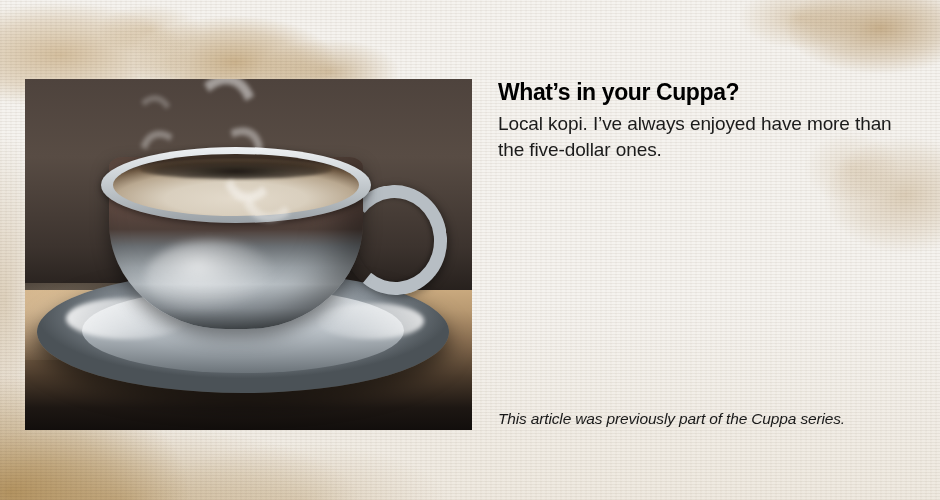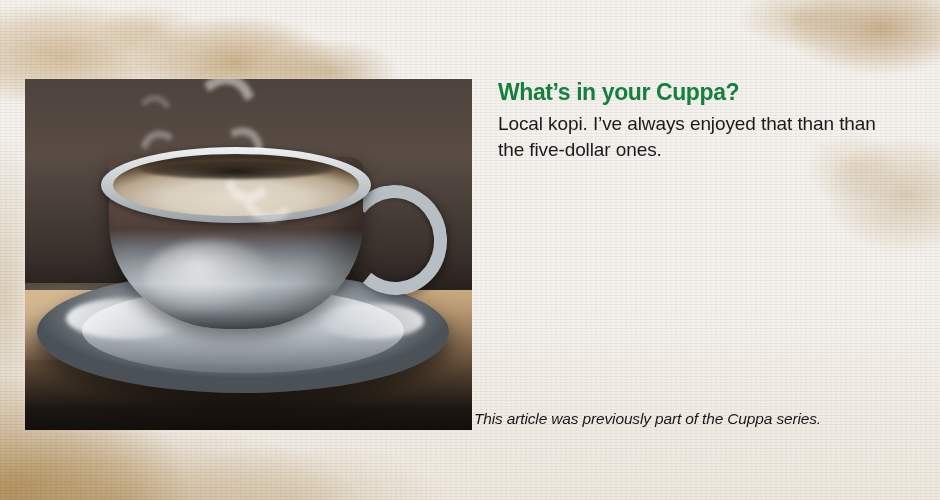--- a/index.html
+++ b/index.html
@@ -268,36 +268,36 @@
   }
 
   .qa-block { margin-bottom: 26px; }
   .qa-block:last-of-type { margin-bottom: 0; }
 
   .q {
     font-size: 23px;
     font-weight: 700;
     line-height: 1.22;
     letter-spacing: -0.4px;
-    color: #15803d;
+    color: #000000;
     margin: 0 0 5px 0;
   }
 
   .a {
     font-size: 19px;
     font-weight: 400;
     line-height: 1.38;
     letter-spacing: -0.1px;
     color: #1b1b1b;
     margin: 0;
   }
 
   .footnote {
     position: absolute;
-    left: 474px;
+    left: 498px;
     top: 410px;
     width: 410px;
     font-size: 15.5px;
     font-style: italic;
     font-weight: 400;
     letter-spacing: -0.15px;
     color: #191919;
   }
 </style>
 </head>
@@ -337,21 +337,21 @@
     <div class="steam steam-c"></div>
     <div class="steam steam-d"></div>
     <div class="steam steam-e"></div>
     <div class="steam steam-f"></div>
   </div>
 
   <div class="text-col">
 
     <div class="qa-block">
       <p class="q">What’s in your Cuppa?</p>
-      <p class="a">Local kopi. I’ve always enjoyed that than than the five-dollar ones.</p>
+      <p class="a">Local kopi. I’ve always enjoyed have more than the five-dollar ones.</p>
     </div>
 
 
   </div>
 
   <div class="footnote">This article was previously part of the Cuppa series.</div>
 
 </div>
 
 </body></html>

